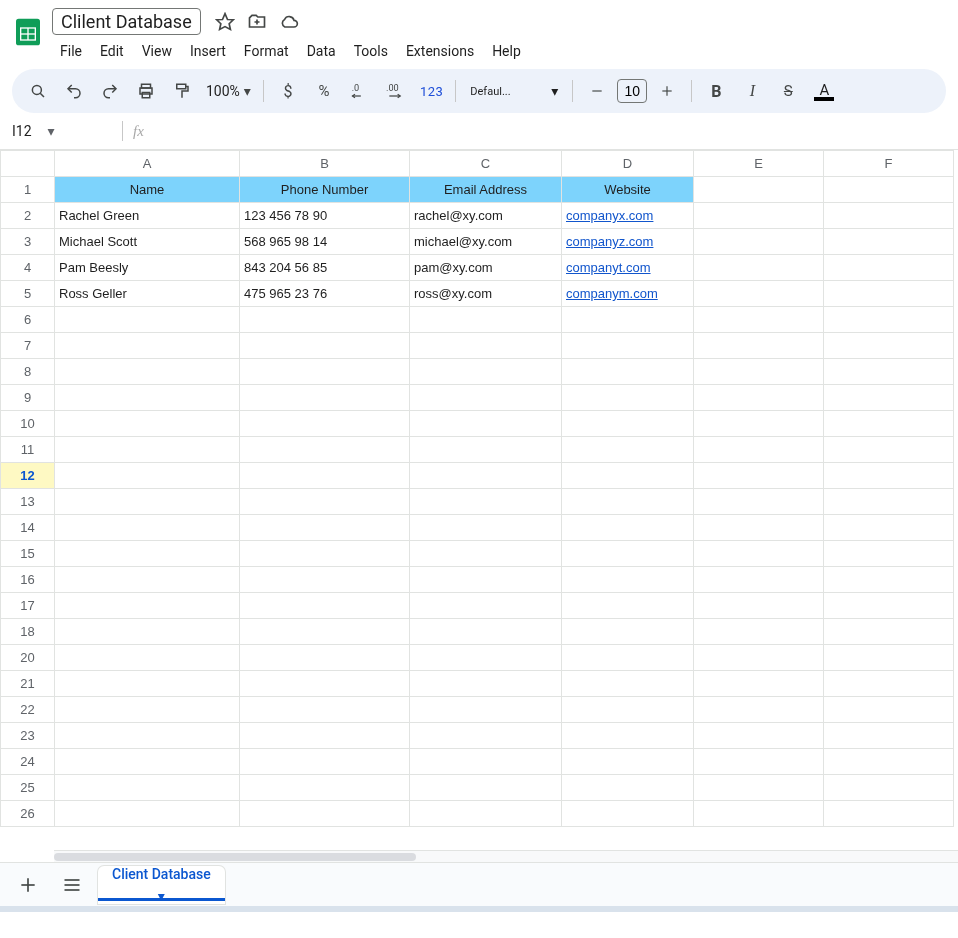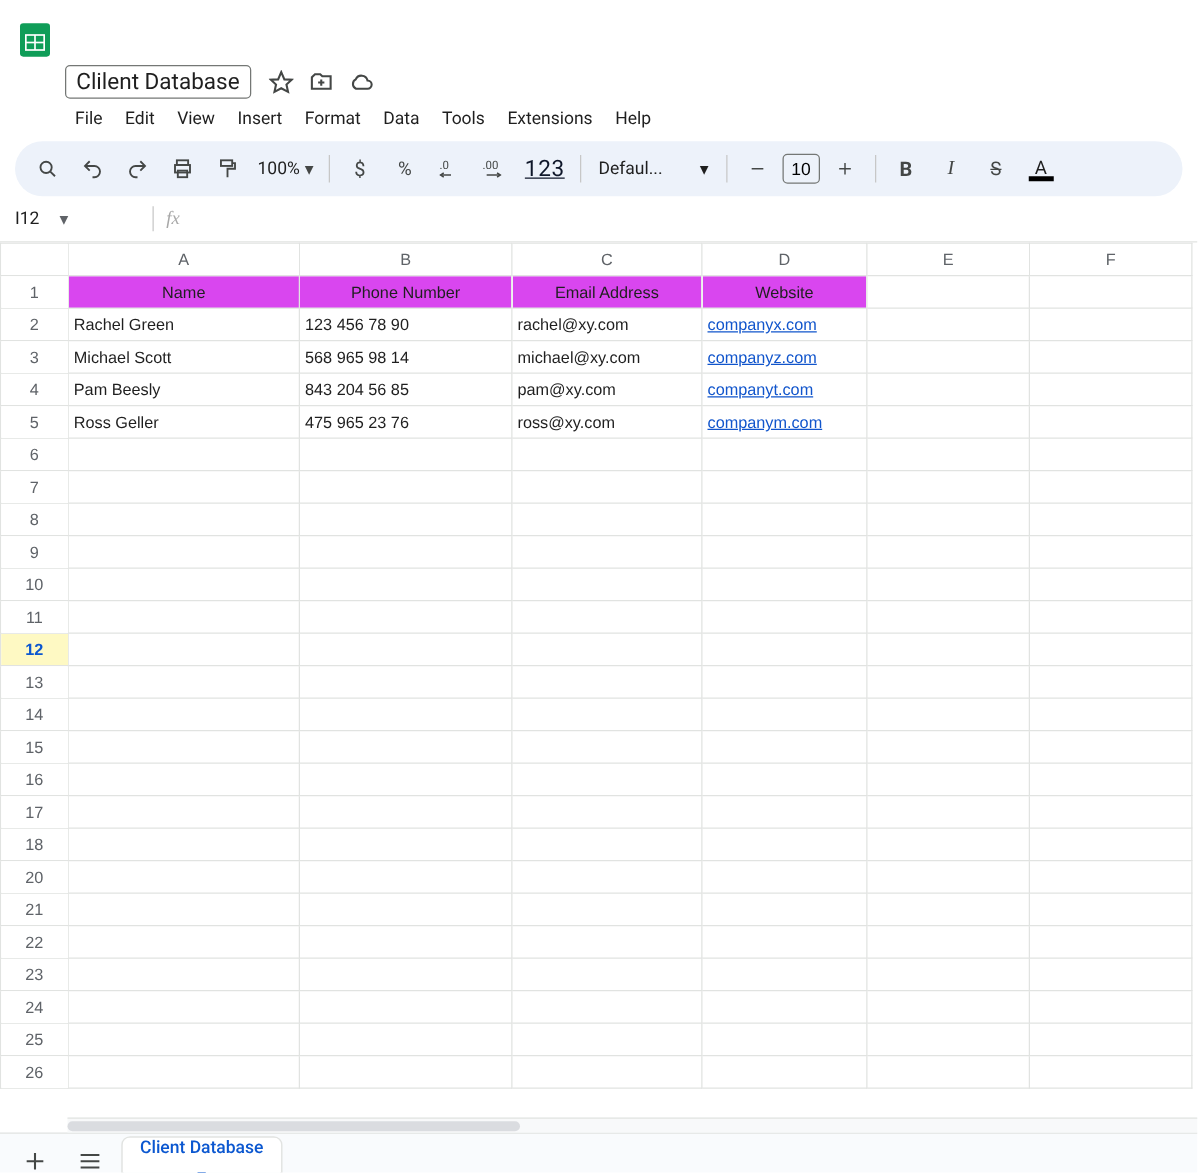--- a/index.html
+++ b/index.html
@@ -1,58 +1,58 @@
 <!DOCTYPE html>
 <html><head>
 <meta charset="utf-8">
 <style>
   * { box-sizing: border-box; margin: 0; padding: 0; }
   body { font-family: "Google Sans", Roboto, Arial, sans-serif; font-size: 14px; color: #1f1f1f; background: #fff; width: 958px; height: 938px; overflow: hidden; position: relative;}
   
   .titlebar { display: flex; align-items: flex-start; padding: 8px 8px 0 8px; }
   .logo { width: 40px; height: 40px; display:flex; align-items:center; justify-content:center; margin-right: 4px; margin-top:4px;}
   .logo svg { width: 32px; height: 32px; }
-  .title-area { display: flex; flex-direction: column; margin-top: 44px; }
+  .title-area { display: flex; flex-direction: column; }
   .title-row { display: flex; align-items: center; gap: 8px; }
   .doc-title { font-size: 18px; padding: 2px 8px; border: 1px solid #747775; border-radius: 4px; color:#1f1f1f;}
   .title-icons { display:flex; gap:12px; margin-left:6px;}
   .title-icons .ticon { color:#444746; width:20px; height:20px; display:flex; align-items:center; justify-content:center;}
   
   .menubar { display: flex; gap: 2px; padding: 4px 0 6px 0;}
   .menubar .menu-item { padding: 4px 8px; border-radius: 4px; font-size: 14px; color:#1f1f1f;}
   
   .toolbar { margin: 0 12px; background: #edf2fa; border-radius: 24px; height: 44px; display:flex; align-items:center; padding: 0 10px; gap: 4px;}
   .tbtn { width: 32px; height: 32px; display:flex; align-items:center; justify-content:center; border-radius:4px; color:#444746;}
   .tsep { width:1px; height:22px; background:#c7c7c7; margin:0 4px;}
   .zoom { display:flex; align-items:center; gap:4px; padding:0 4px; color:#1f1f1f; font-size:14px;}
   .zoom .arrow {color:#444746;}
-  .fmt123 { color:#0f172a; font-size:18px; letter-spacing:0.5px; padding:0 4px;text-decoration:underline;}
+  .fmt123 { color:#1d4ed8; font-size:13px; letter-spacing:0.5px; padding:0 4px;}
   .font-sel { display:flex; align-items:center; gap:6px; width:100px; justify-content:space-between; padding:0 6px;}
-  .font-sel span.name { white-space:nowrap; overflow:hidden; text-overflow:ellipsis; max-width:70px; font-size:14px;}
+  .font-sel span.name { white-space:nowrap; overflow:hidden; text-overflow:ellipsis; max-width:70px; font-size:11px;}
   .size-ctrl { display:flex; align-items:center; gap:4px;}
   .size-input { width:30px; height:24px; border:1px solid #747775; border-radius:4px; text-align:center; font-size:14px; background:transparent;}
   .text-color-underline { width:20px; height:4px; background:#000; display:block; margin-top:-2px;}
   .tcolor-wrap { display:flex; flex-direction:column; align-items:center; justify-content:center; width:32px;}
   
   .namebox-row { display:flex; align-items:center; padding: 8px 0 8px 12px; border-bottom: 1px solid #e1e3e1;}
   .namebox { display:flex; align-items:center; gap:16px; width:100px; font-size:14px; color:#1f1f1f;}
   .namebox .arrow {color:#606368;}
   .fx-sep { width:1px; height:20px; background:#c7c7c7; margin:0 10px;}
   .fx { font-style: italic; color:#a8a8a8; font-family: serif; font-size:15px;}
   
   .grid-wrap { position:relative; overflow:hidden; height: 700px;}
   table.grid { border-collapse: collapse; table-layout: fixed;}
   table.grid th, table.grid td { border: 1px solid #e1e3e1; font-size: 13px; font-family: Arial, sans-serif; height: 26px; padding: 0 4px; overflow:hidden; white-space:nowrap;}
   table.grid th { background:#fff; color:#5f6368; font-weight: normal; text-align:center; position:relative;}
   .corner { width:54px; background:#fff;}
   .col-h { height:24px; }
   .row-h { width:54px; text-align:center; background:#fff; color:#5f6368; font-size:12px;}
   .row-h.active { background:#fef9c3; color:#0b57d0; font-weight:bold;}
   .col-A{width:185px}.col-B{width:170px}.col-C{width:152px}.col-D{width:132px}.col-E,.col-F{width:130px}
-  .hdr-row td { background:#d946ef; text-align:center; font-weight:normal;}
+  .hdr-row td { background:#7dd3fc; text-align:center; font-weight:normal;}
   .link { color:#1155cc; text-decoration: underline;}
   
   .hscroll { height:12px; background:#f8f9fa; border-top:1px solid #e1e3e1; position:relative; margin:0 0 0 54px;}
   .hscroll .thumb { position:absolute; left:0; width:40%; top:2px; height:8px; background:#dadce0; border-radius:4px;}
   
   .sheetbar { display:flex; align-items:center; height:44px; border-top:1px solid #e1e3e1; padding:0 10px; gap:8px; background:#f9fbfd;}
   .sbtn { width:36px; height:36px; display:flex; align-items:center; justify-content:center; color:#444746; border-radius:4px;}
   .sheet-tab { display:flex; align-items:center; gap:6px; background:#fff; padding:0 14px; height:38px; border-radius:6px 6px 0 0; color:#0b57d0; font-weight:500; font-size:14px; border-bottom:3px solid transparent; position:relative; box-shadow: inset 0 -3px 0 #0b57d0, 0 0 0 1px #e1e3e1; flex-direction: column;}
   .sheet-tab .arrow{color:#0b57d0;}
   

